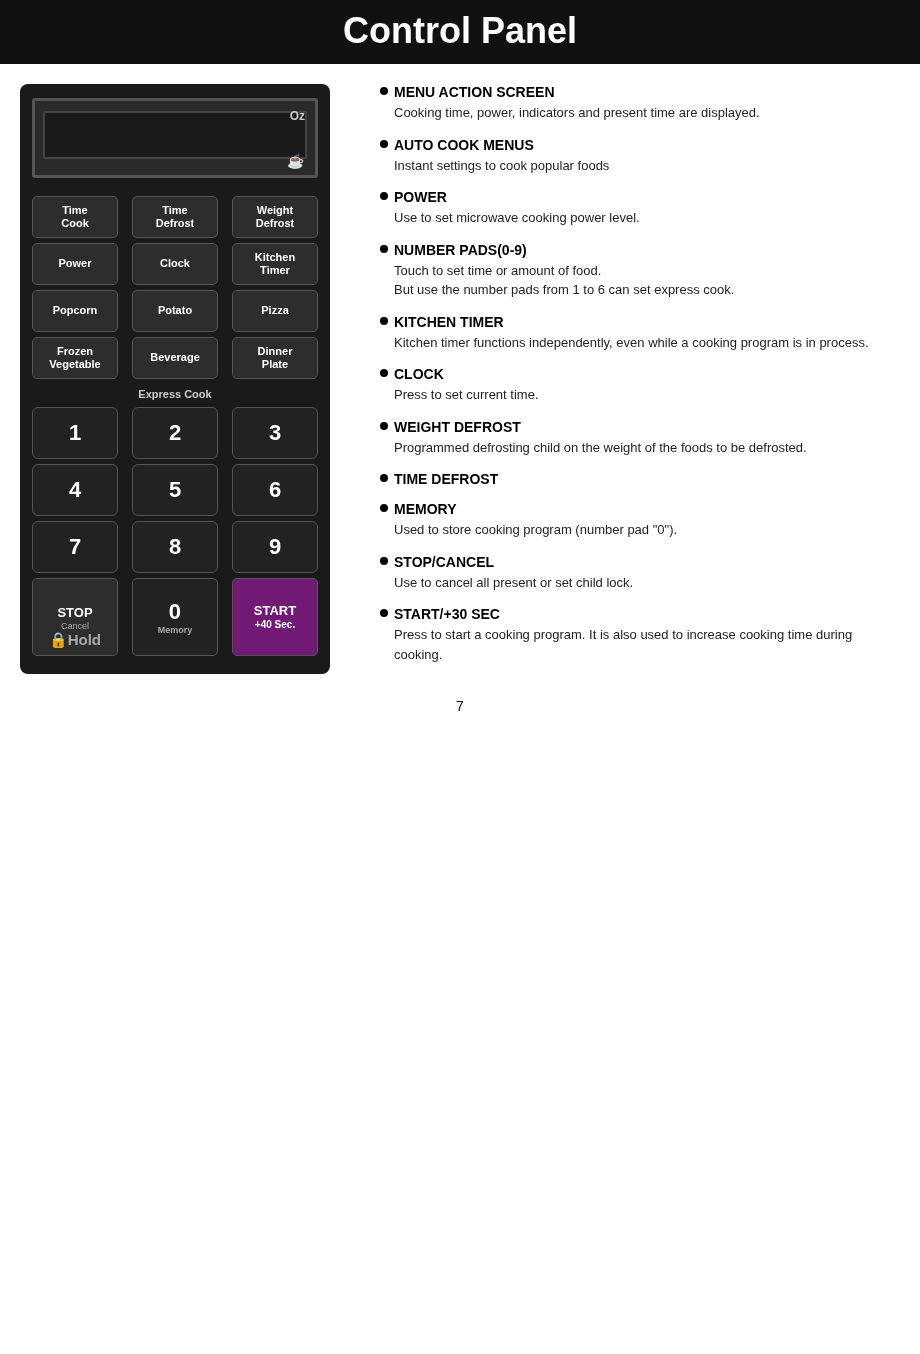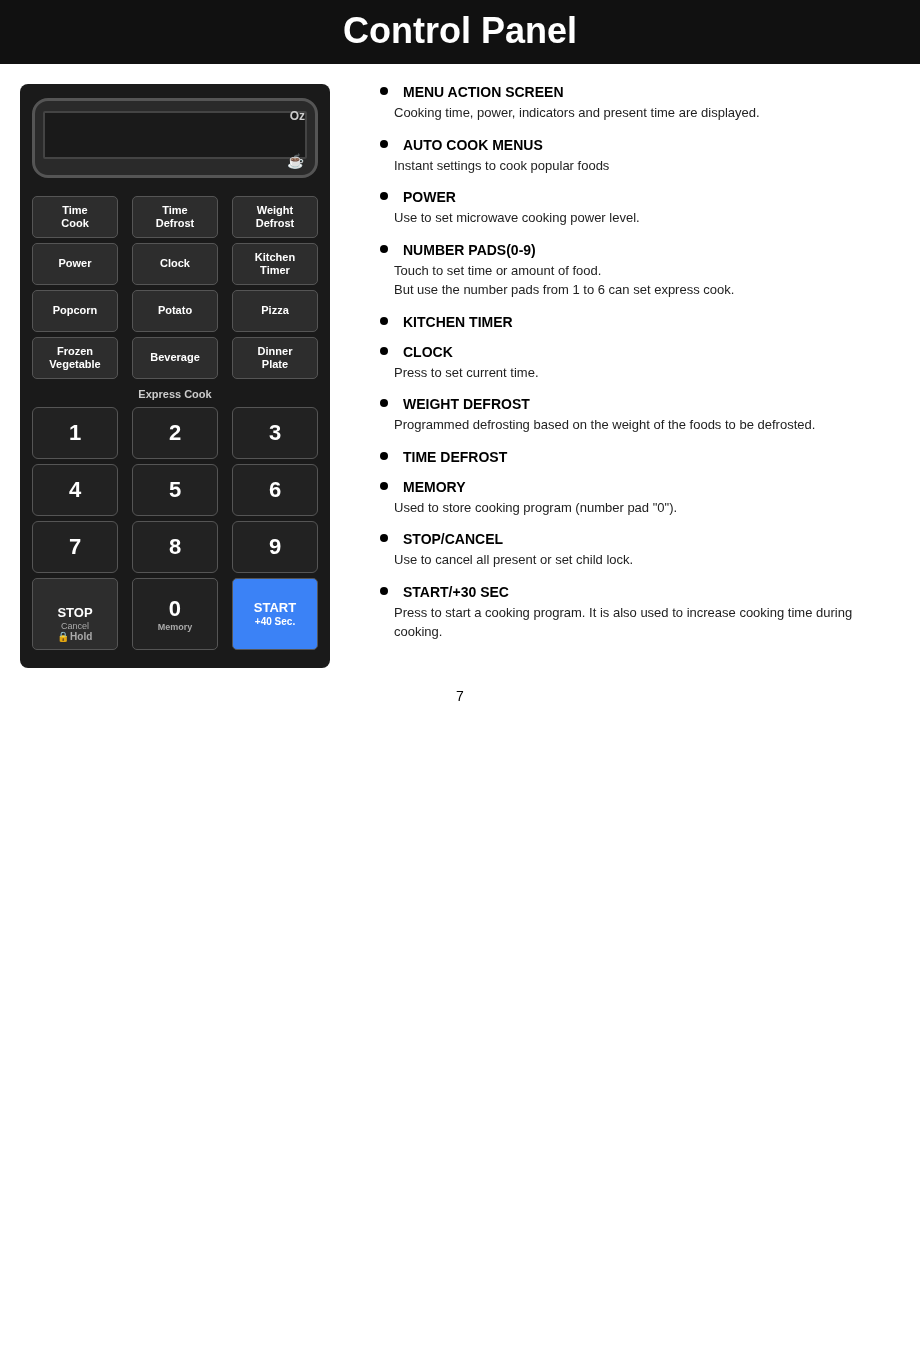--- a/index.html
+++ b/index.html
@@ -43,21 +43,21 @@
       background: #1a1a1a;
       border-radius: 8px;
       padding: 14px 12px 18px 12px;
       width: 310px;
     }
 
     
     .display-area {
       background: #2a2a2a;
       border: 3px solid #555;
-      border-radius: 16px;
+      border-radius: 3px;
       margin-bottom: 18px;
       padding: 10px 8px 8px 8px;
       position: relative;
       height: 80px;
     }
     .display-screen {
       background: #1a1a1a;
       border: 2px solid #444;
       height: 48px;
       border-radius: 2px;
@@ -126,40 +126,40 @@
       flex: 1;
       min-height: 48px;
       font-size: 22px;
       font-weight: bold;
       background: #222;
     }
     .btn-start {
       flex: 1;
       min-height: 48px;
       font-size: 10px;
-      background: #3b82f6;
+      background: #701a75;
     }
 
     .express-label {
       color: #ccc;
       font-size: 11px;
       text-align: center;
       margin: 4px 0 2px;
       font-weight: bold;
     }
 
     .btn-stop-sub {
       display: block;
       font-size: 9px;
       font-weight: normal;
       color: #aaa;
     }
     .lock-icon {
       display: block;
-      font-size: 10px;
+      font-size: 15px;
       color: #aaa;
     }
     .memory-label {
       display: block;
       font-size: 9px;
       color: #aaa;
     }
 
     
     .right-panel {
@@ -170,21 +170,21 @@
     .feature-item {
       margin-bottom: 14px;
     }
 
     .feature-title {
       font-weight: bold;
       font-size: 14px;
       margin-bottom: 3px;
       display: flex;
       align-items: flex-start;
-      gap: 15px;
+      gap: 6px;
     }
 
     .bullet {
       display: inline-block;
       width: 8px;
       height: 8px;
       background: #000;
       border-radius: 50%;
       margin-top: 3px;
       flex-shrink: 0;
@@ -321,34 +321,35 @@
             <span class="bullet"></span>
             <strong>NUMBER PADS(0-9)</strong>
           </div>
           <div class="feature-desc">Touch to set time or amount of food.<br>But use the number pads from 1 to 6 can set express cook.</div>
         </div>
         <div class="feature-item">
           <div class="feature-title">
             <span class="bullet"></span>
             <strong>KITCHEN TIMER</strong>
           </div>
+          <div class="feature-desc">Kitchen timer functions independently, even while a cooking program is in process.</div>
         </div>
         <div class="feature-item">
           <div class="feature-title">
             <span class="bullet"></span>
             <strong>CLOCK</strong>
           </div>
           <div class="feature-desc">Press to set current time.</div>
         </div>
         <div class="feature-item">
           <div class="feature-title">
             <span class="bullet"></span>
             <strong>WEIGHT DEFROST</strong>
           </div>
-          <div class="feature-desc">Programmed defrosting based on the weight of the foods to be defrosted.</div>
+          <div class="feature-desc">Programmed defrosting child on the weight of the foods to be defrosted.</div>
         </div>
         <div class="feature-item">
           <div class="feature-title">
             <span class="bullet"></span>
             <strong>TIME DEFROST</strong>
           </div>
         </div>
         <div class="feature-item">
           <div class="feature-title">
             <span class="bullet"></span>

